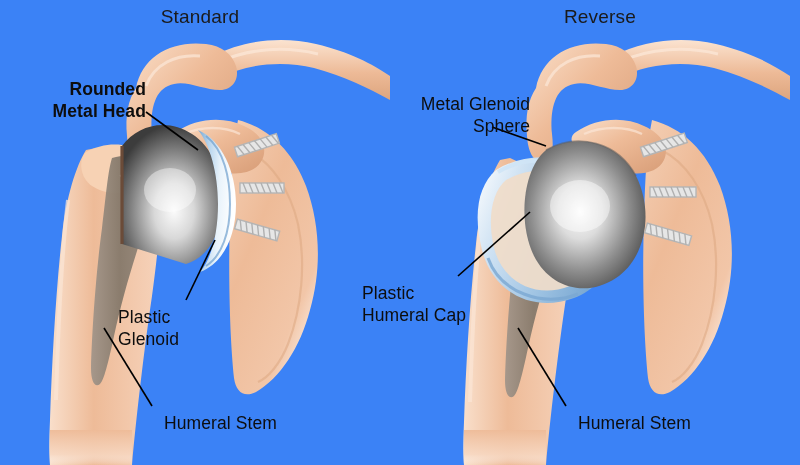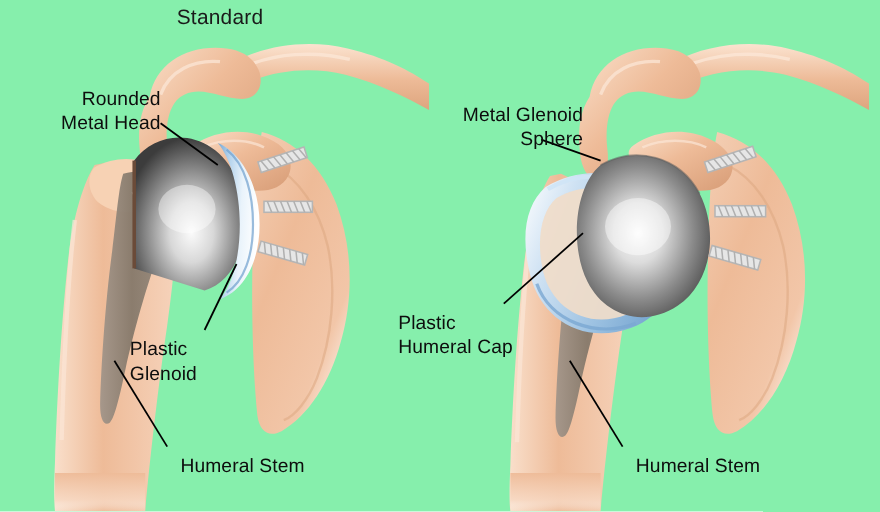--- a/index.html
+++ b/index.html
@@ -8,21 +8,21 @@
     padding: 0;
     background: #ffffff;
   }
   body {
     font-family: "Liberation Sans", sans-serif;
   }
   #page {
     position: relative;
     width: 800px;
     height: 465px;
-    background: #86efac;
+    background: #3b82f6;
     overflow: hidden;
   }
   .panel {
     position: absolute;
     top: 0;
     width: 400px;
     height: 465px;
   }
   #panel-standard { left: 0; }
   #panel-reverse  { left: 400px; }
@@ -52,21 +52,21 @@
     line-height: 1.28;
     color: #0d0d0d;
     white-space: pre-line;
     letter-spacing: 0.1px;
   }
   .label.r { text-align: right; }
   .label.c { }
   .label.l { text-align: left; margin-left: 44px; }
 
   
-  #lbl-rounded-metal-head { left: 6px;  top: 78px;  width: 140px; }
+  #lbl-rounded-metal-head { left: 6px;  top: 78px;  width: 140px; font-weight: bold; }
   #lbl-plastic-glenoid    { left: 118px; top: 306px; width: 122px; }
   #lbl-humeral-stem-std   { left: 120px; top: 412px; width: 160px; }
   
   #lbl-metal-glenoid-sphere { left: -25px; top: 93px;  width: 155px; }
   #lbl-plastic-humeral-cap  { left: -38px; top: 282px; width: 150px; }
   #lbl-humeral-stem-rev     { left: 134px; top: 412px; width: 160px; }
 </style>
 </head>
 <body>
 
@@ -212,20 +212,21 @@
 Metal Head</div>
 
     <div class="label c" id="lbl-plastic-glenoid">Plastic
 Glenoid</div>
 
     <div class="label l" id="lbl-humeral-stem-std">Humeral Stem</div>
   </div>
 
   <div class="panel" id="panel-reverse">
 
+    <div class="panel-title">Reverse</div>
 
     <svg class="svg-layer" viewBox="0 0 400 465">
       <defs>
         <radialGradient id="glenoSphere" cx="0.46" cy="0.48" r="0.66">
           <stop offset="0%" stop-color="#fcfcfc"></stop>
           <stop offset="28%" stop-color="#dcdcdc"></stop>
           <stop offset="62%" stop-color="#8c8c8c"></stop>
           <stop offset="100%" stop-color="#3a3a3a"></stop>
         </radialGradient>
         <linearGradient id="plasticCup" x1="0" y1="0" x2="1" y2="0.4">

